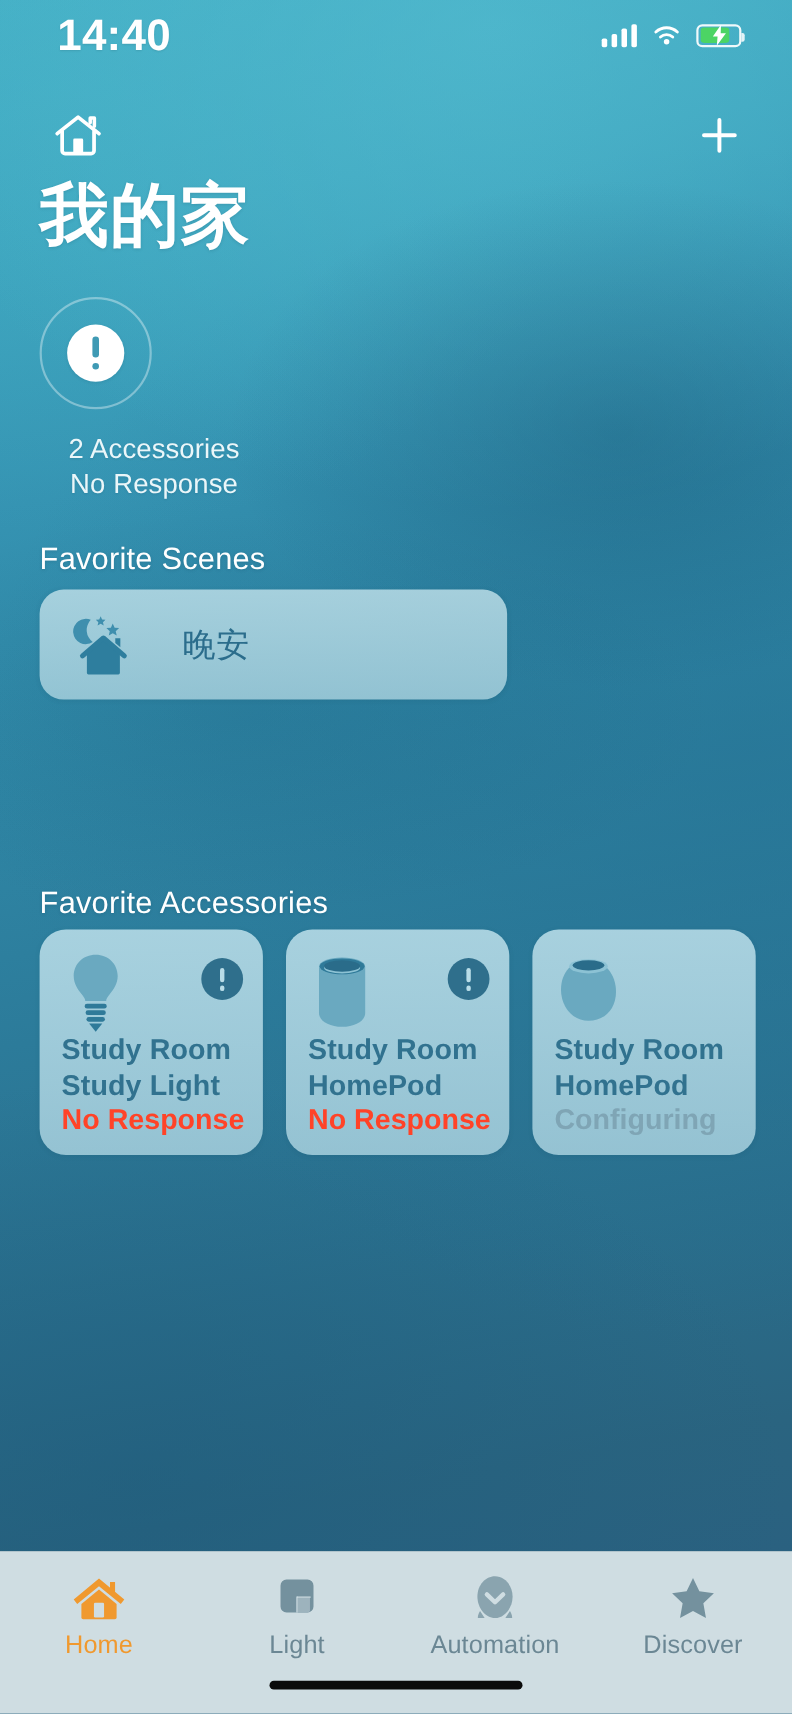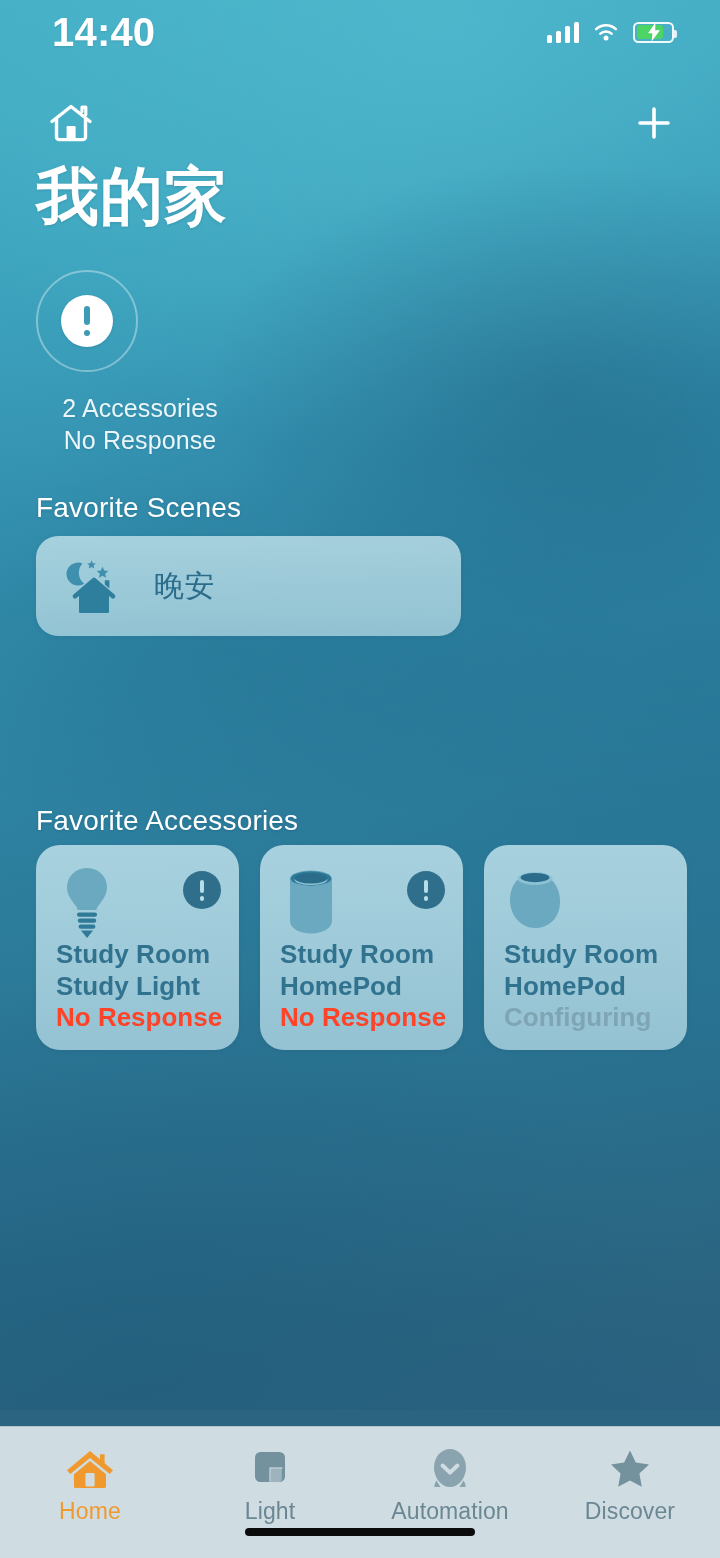--- a/index.html
+++ b/index.html
@@ -116,21 +116,21 @@
     z-index:15; text-shadow:0 1px 3px rgba(12,50,70,0.18);
   }
   #scenes-head { top:492px; }
   #acc-head { top:805px; }
 
   
   .scene-card {
     position:absolute; left:36px; top:536px; width:425px; height:100px;
     border-radius:22px;
     background:linear-gradient(180deg, rgba(185,220,230,0.86) 0%, rgba(172,212,224,0.80) 100%);
-    display:flex; align-items:center; gap:26px; padding:0 28px;
+    display:flex; align-items:center; gap:38px; padding:0 28px;
     z-index:15;
     box-shadow:0 1px 5px rgba(12,50,70,0.08);
   }
   .scene-icon { width:64px; height:58px; flex:none; }
   .scene-label {
     font-size:30px; font-weight:500; color:#2b6d8c; letter-spacing:0.5px;
   }
 
   
   .acc-row {
@@ -162,21 +162,21 @@
   .acc-line {
     font-size:26px; font-weight:700; color:#31728f;
     line-height:1.22; letter-spacing:0.1px; white-space:nowrap;
   }
   .acc-state { font-size:26px; font-weight:700; line-height:1.22; white-space:nowrap; }
   .acc-state.err { color:#ff4328; }
   .acc-state.cfg { color:#7fa5b5; }
 
   
   .tabbar {
-    position:absolute; left:0; bottom:0; width:720px; height:132px;
+    position:absolute; left:0; bottom:0; width:720px; height:148px;
     background:#cfdde2; border-top:1px solid rgba(120,150,162,0.35);
     display:flex; z-index:30;margin-top:48px;
   }
   .tab {
     flex:1; display:flex; flex-direction:column; align-items:center;
     padding-top:18px; gap:5px;
   }
   .tab-ico { height:48px; display:flex; align-items:center; justify-content:center; }
   .tab-lbl { font-size:23px; letter-spacing:0.1px; }
   .tab.active .tab-lbl { color:#f0992f; }

